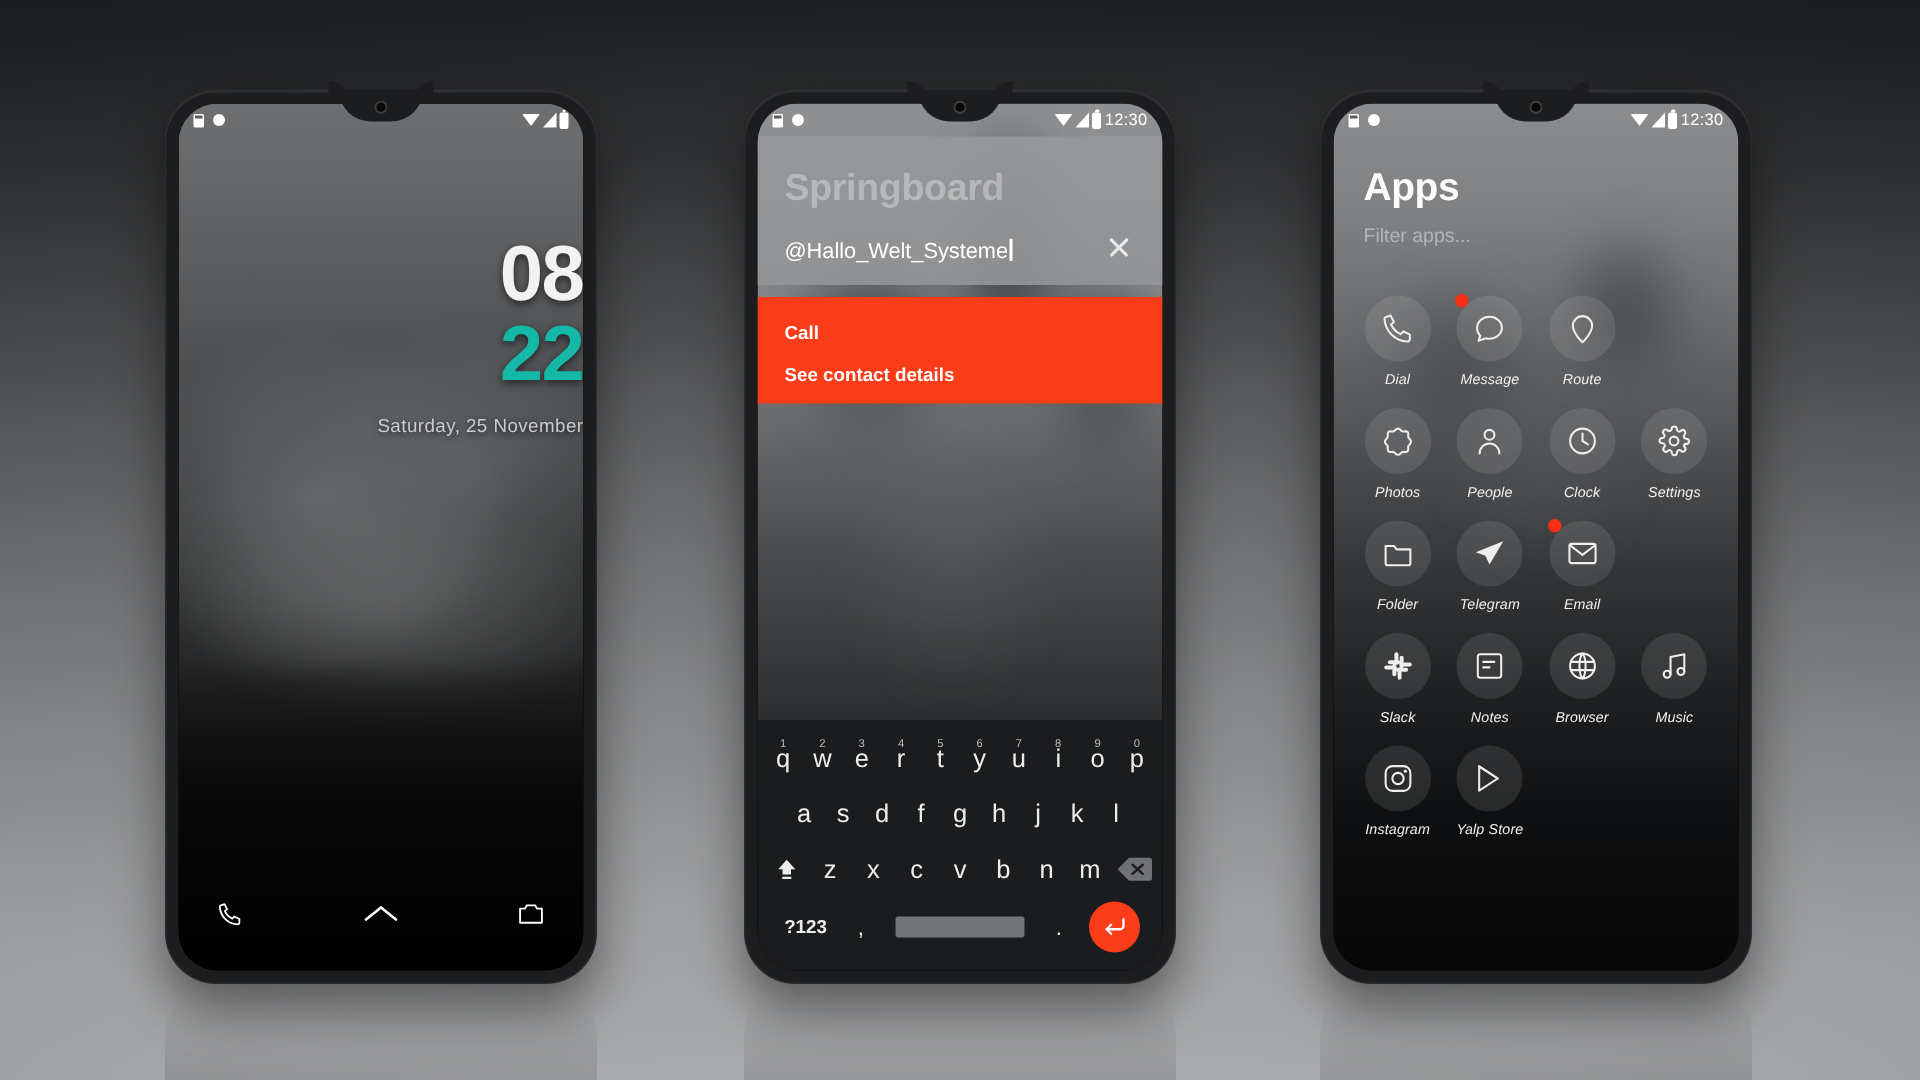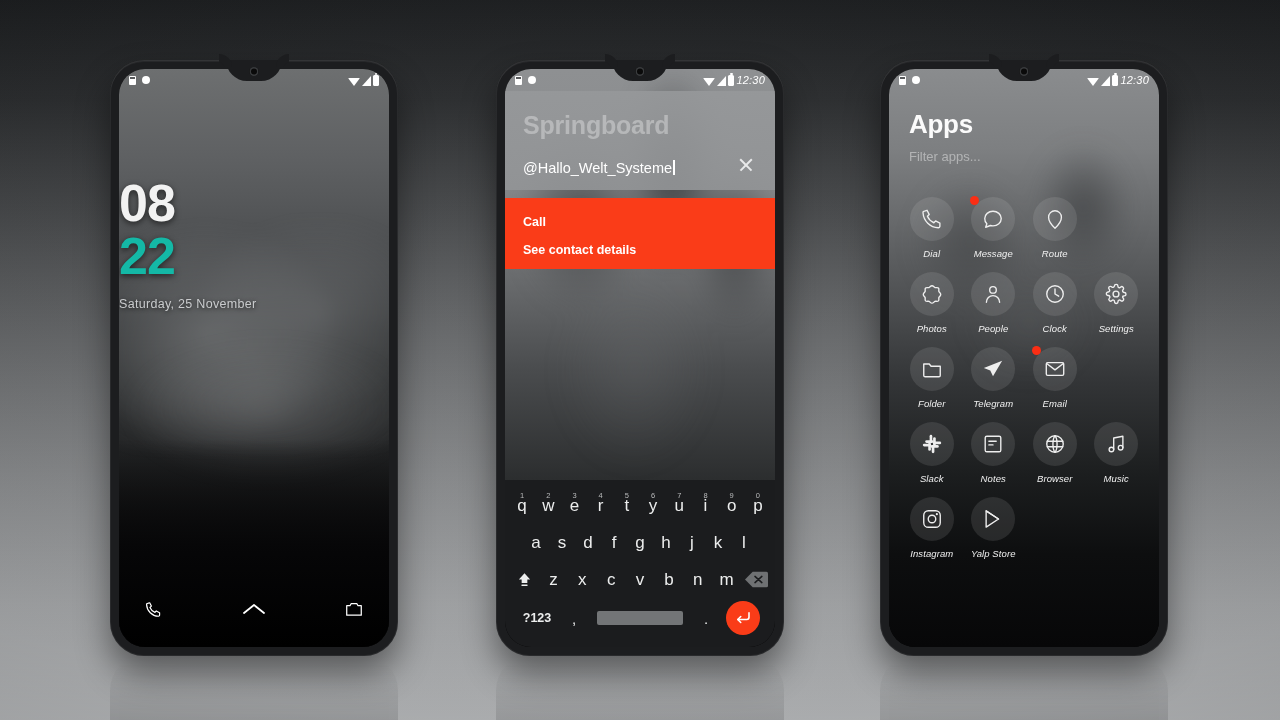--- a/index.html
+++ b/index.html
@@ -52,21 +52,21 @@
     box-shadow:inset 0 0 0 1.5px #3a3c3e; z-index:31;
   }
 
   
   .statusbar{
     position:absolute; left:0; right:0; top:0; height:22px; z-index:20;
     display:flex; align-items:center; padding:0 10px; color:#fff;
     font-size:10.5px;
   }
   .sb-left{ display:flex; gap:6px; align-items:center; }
-  .sb-right{ margin-left:auto; display:flex; gap:2px; align-items:flex-end;font-style:italic; }
+  .sb-right{ margin-left:auto; display:flex; gap:2px; align-items:center; }
   .ic-sim{ width:7px; height:9px; background:#fff; border-radius:1px; position:relative; }
   .ic-sim:after{ content:""; position:absolute; left:1.2px; top:1.5px; width:4.6px; height:2px; background:#585a5c; }
   .ic-dot{ width:8px; height:8px; border-radius:50%; background:#fff; }
   .ic-wifi{ width:0; height:0; border-left:6px solid transparent; border-right:6px solid transparent; border-top:8px solid #fff; border-radius:1px; }
   .ic-signal{ width:0; height:0; border-left:9px solid transparent; border-bottom:10px solid #fff; }
   .ic-batt{ width:6px; height:11px; background:#fff; border-radius:1.5px; position:relative; }
   .ic-batt:before{ content:""; position:absolute; left:1.6px; top:-2px; width:2.8px; height:2px; background:#fff; border-radius:1px; }
   .sb-time{ font-size:11px; letter-spacing:.2px; }
 
   
@@ -86,21 +86,21 @@
     position:absolute; left:-6%; right:-6%; top:46%; height:26%;
     background:radial-gradient(ellipse 70% 70% at 55% 50%, rgba(200,202,204,.18), rgba(0,0,0,0) 70%);
     filter:blur(9px);
   }
   .tree{ position:absolute; bottom:0; width:0; height:0; }
   .dark-floor{
     position:absolute; left:0; right:0; bottom:0; height:36%;
     background:linear-gradient(to bottom, rgba(6,6,7,0) 0%, #060607 55%, #000 100%);
   }
   .lock-clock{
-    position:absolute; left:0; right:0; top:88px; text-align:left; z-index:10;margin-top:20px;
+    position:absolute; left:0; right:0; top:88px; text-align:right; z-index:10;
   }
   .lock-hh{ font-size:52px; font-weight:700; color:#f2f2f2; line-height:1.02; letter-spacing:-1px; text-shadow:0 2px 6px rgba(0,0,0,.6); }
   .lock-mm{ font-size:52px; font-weight:700; line-height:1.02; letter-spacing:-1px; text-shadow:0 2px 6px rgba(0,0,0,.6); }
   .lock-date{ margin-top:14px; font-size:12.5px; color:#c9cbcd; letter-spacing:.3px; text-shadow:0 1px 4px rgba(0,0,0,.7); }
   .lock-nav{
     position:absolute; left:0; right:0; bottom:18px; height:40px; z-index:12;
     display:flex; align-items:center; justify-content:space-between; padding:0 26px;
   }
   .lock-nav svg{ display:block; }
 

